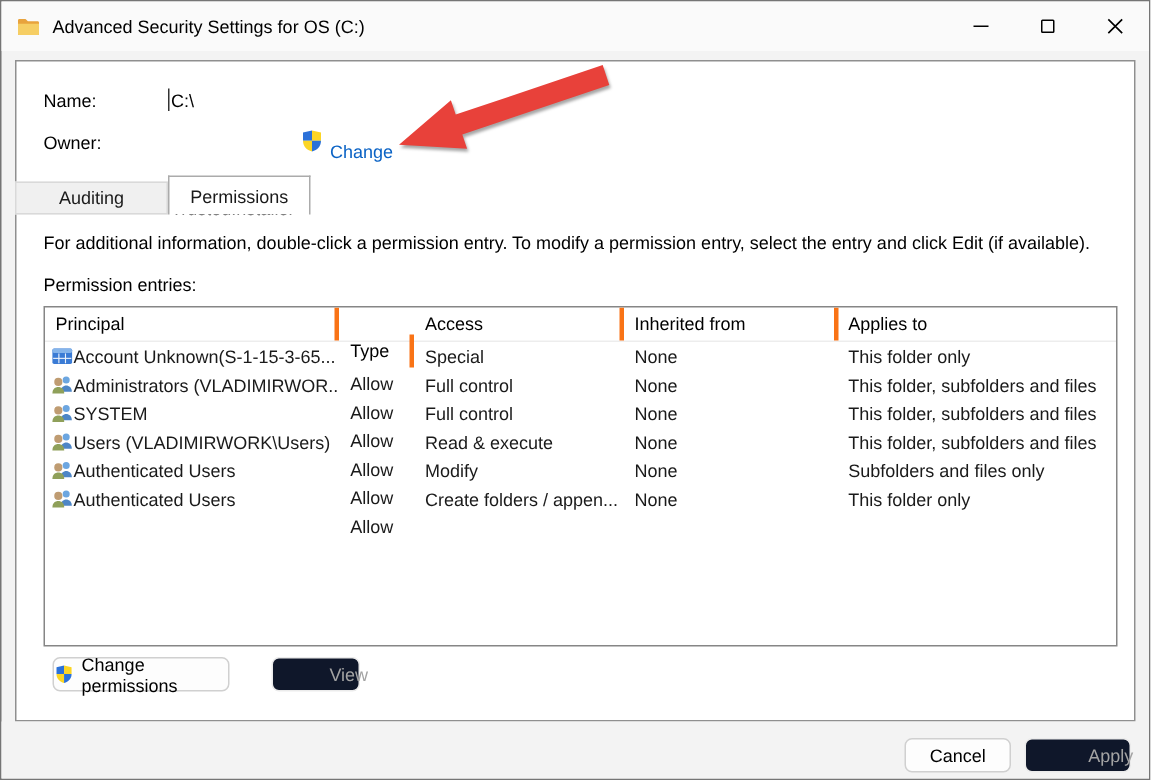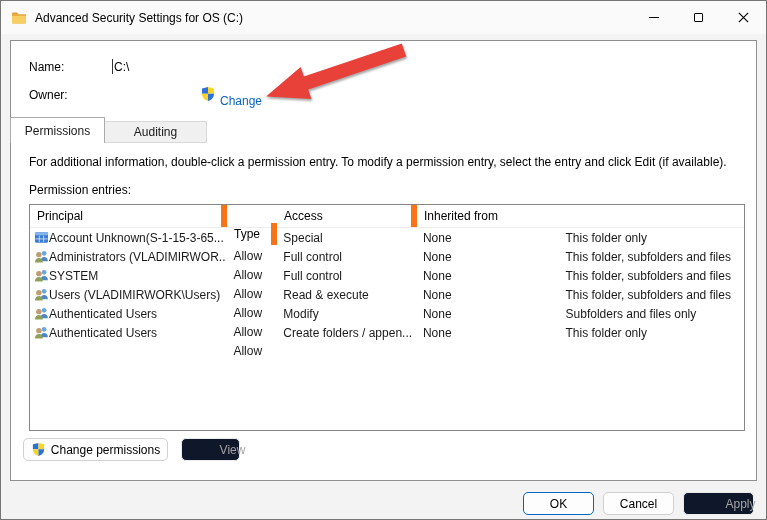--- a/index.html
+++ b/index.html
@@ -37,36 +37,36 @@
   .tab-permissions { width:95px; }
   .tab-auditing { width:102px; }
   .tab-effective { width:93px; }
 
   .instructions { position:absolute; left:18px; top:114px; width:715px; color:#000; }
   .entries-label { position:absolute; left:18px; top:142px; color:#000; }
 
   
   .perm-table { position:absolute; left:18px; top:163px; width:716px; height:227px; border:1px solid #868686; background:#fff; overflow:hidden; }
   .thead { display:flex; height:23px; border-bottom:1px solid #ededed; align-items:center; }
-  .th { height:100%; display:flex; align-items:center; padding-left:7px; border-right:6px solid #f97316; color:#000; }
+  .th { height:100%; display:flex; align-items:center; padding-left:7px; border-right:3px solid #f97316; color:#000; }
   .th:last-child { border-right:none; }
   .col-principal { width:197px; }
   .col-type { width:50px;margin-top:36px; }
   .col-access { width:140px; }
   .col-inherited { width:143px; }
   .col-applies { width:186px; }
   .trow { display:flex; height:19px; align-items:center; }
   .td { height:100%; display:flex; align-items:center; padding-left:7px; overflow:hidden; white-space:nowrap; }
   .td.cell-principal { padding-left:4px; }
   .row-icon { width:15px; height:15px; flex:0 0 auto; }
 
   
   .btn { font-family:"Liberation Sans", sans-serif; font-size:12px; border-radius:5px; background:#fdfdfd; border:1px solid #d0d0d0; color:#000; display:flex; align-items:center; justify-content:center; cursor:pointer; }
   .btn.disabled { background:#0f172a; border-color:#ebebeb; color:#a3a3a3; cursor:default;padding-left:44px; }
-  .chg-perm-btn { position:absolute; left:12px; top:397px; width:145px; height:23px; gap:5px; }
+  .chg-perm-btn { position:absolute; left:24px; top:397px; width:118px; height:23px; gap:5px; }
   .chg-perm-btn .shield { width:15px; height:15px; }
   .view-btn { position:absolute; left:170px; top:397px; width:59px; height:23px; }
 
   
   .footer { position:absolute; left:1px; right:1px; bottom:1px; height:38px; background:#f3f3f3; }
   .ok-btn { position:absolute; left:523px; top:492px; width:71px; height:23px; border-color:#0067c0; }
   .cancel-btn { position:absolute; left:603px; top:492px; width:71px; height:23px; }
   .apply-btn { position:absolute; left:683px; top:492px; width:71px; height:23px; }
 
   .arrow-overlay { position:absolute; inset:0; pointer-events:none; z-index:50; }
@@ -107,33 +107,34 @@
     <span class="field-value" style="top:47px;margin-top:44px;">TrustedInstaller</span>
     <svg class="owner-shield" viewBox="0 0 16 16">
       <path d="M8 1 L2 2.4 V7.8 H8 Z" fill="#2b71d9"></path>
       <path d="M8 1 L14 2.4 V7.8 H8 Z" fill="#fbd525"></path>
       <path d="M2 7.8 C2 11.6 4.4 13.9 8 15 V7.8 Z" fill="#fbd525"></path>
       <path d="M14 7.8 C14 11.6 11.6 13.9 8 15 V7.8 Z" fill="#2b71d9"></path>
     </svg>
     <span class="change-link">Change</span>
 
     <div class="tabstrip">
+      <div class="tab tab-auditing">Auditing</div>
       <div class="tab tab-permissions active">Permissions</div>
-      <div class="tab tab-auditing">Auditing</div>
     </div>
 
     <div class="instructions">For additional information, double-click a permission entry. To modify a permission entry, select the entry and click Edit (if available).</div>
     <div class="entries-label">Permission entries:</div>
 
     <div class="perm-table">
       <div class="thead">
         <div class="th col-principal">Principal</div>
         <div class="th col-type">Type</div>
         <div class="th col-access">Access</div>
         <div class="th col-inherited">Inherited from</div>
+        <div class="th col-applies">Applies to</div>
       </div>
 
       <div class="trow">
         <div class="td cell-principal col-principal">
           <svg class="row-icon" viewBox="0 0 16 16">
             <rect x="1" y="2.5" width="14" height="11" rx="1.2" fill="#3a7bd5"></rect>
             <rect x="1" y="2.5" width="14" height="3.2" rx="1.2" fill="#85b4ea"></rect>
             <g stroke="#fff" stroke-width="0.8" opacity="0.9">
               <line x1="5.6" y1="6" x2="5.6" y2="13"></line>
                 <line x1="10.3" y1="6" x2="10.3" y2="13"></line>
@@ -235,21 +236,20 @@
         <path d="M8 1 L14 2.4 V7.8 H8 Z" fill="#fbd525"></path>
         <path d="M2 7.8 C2 11.6 4.4 13.9 8 15 V7.8 Z" fill="#fbd525"></path>
         <path d="M14 7.8 C14 11.6 11.6 13.9 8 15 V7.8 Z" fill="#2b71d9"></path>
       </svg>
       <span>Change permissions</span>
     </div>
     <div class="btn disabled view-btn">View</div>
   </div>
 
   <div class="footer"></div>
-  <div class="btn ok-btn">OK</div>
   <div class="btn disabled apply-btn">Apply</div>
   <div class="btn cancel-btn">Cancel</div>
 
   <svg class="arrow-overlay" width="767" height="520" viewBox="0 0 767 520">
     <polygon points="401.8,43.4 303.8,76.4 300.6,66.9 266,96.5 311.4,99.1 308.2,89.6 406.2,56.6" fill="#e8413a" style="filter:drop-shadow(1.5px 2px 1px rgba(0,0,0,0.35));"></polygon>
   </svg>
 
 </div>
 
 </body></html>

